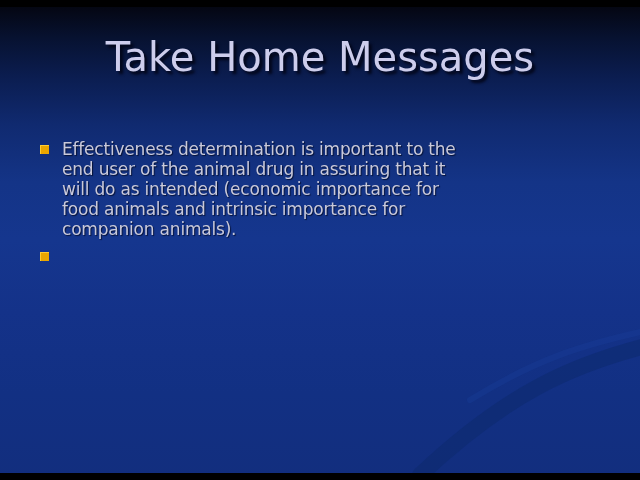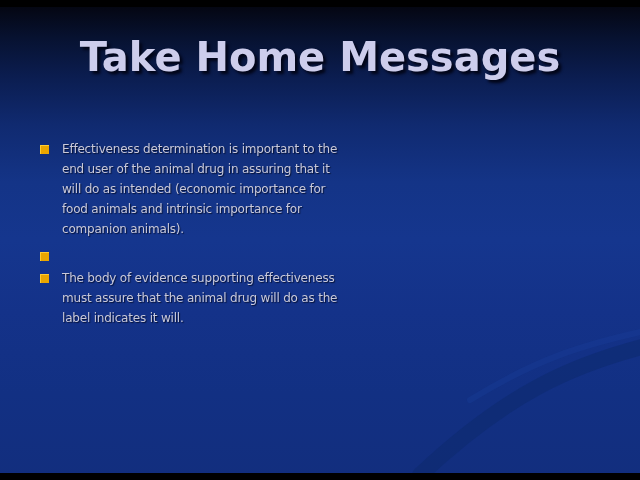--- a/index.html
+++ b/index.html
@@ -47,21 +47,21 @@
     pointer-events: none;
   }
   .title {
     position: absolute;
     top: 34px;
     left: 0;
     width: 640px;
     margin: 0;
     text-align: center;
     font-size: 40px;
-    font-weight: bold;
+    font-weight: normal;
     letter-spacing: 0px;
     color: var(--title-text, #cdcdec);
     text-shadow: 3px 3px 3px #020518;
     z-index: 2;
   }
   .bullets {
     position: absolute;
     top: 139px;
     left: 40px;
     width: 572px;
@@ -78,21 +78,21 @@
   .bullet-square {
     flex: none;
     width: 9px;
     height: 9px;
     margin-top: 6px;
     margin-right: 13px;
     background: var(--bullet-gold, #eaa600);
     box-shadow: inset 1px 1px 0 #ffcc33;
   }
   .bullet-text {
-    font-size: 12px;
+    font-size: 17px;
     line-height: 20px;
     letter-spacing: -0.2px;
     color: var(--body-text, #c9c9da);
     text-shadow: 1px 1px 1px rgba(2, 5, 24, 0.7);
     white-space: pre-line;
   }
 </style>
 </head>
 <body>
 
@@ -112,23 +112,17 @@
       <span class="bullet-square"></span>
       <span class="bullet-text">Effectiveness determination is important to the
 end user of the animal drug in assuring that it
 will do as intended (economic importance for
 food animals and intrinsic importance for
 companion animals).</span>
     </li>
       <li class="bullet-item">
       <span class="bullet-square"></span>
     </li>
-      <li class="bullet-item">
-      <span class="bullet-square"></span>
-      <span class="bullet-text">The body of evidence supporting effectiveness
-must assure that the animal drug will do as the
-label indicates it will.</span>
-    </li>
     </ul>
 
   <div class="edge-bar bottom"></div>
 
 </div>
 
 </body></html>

